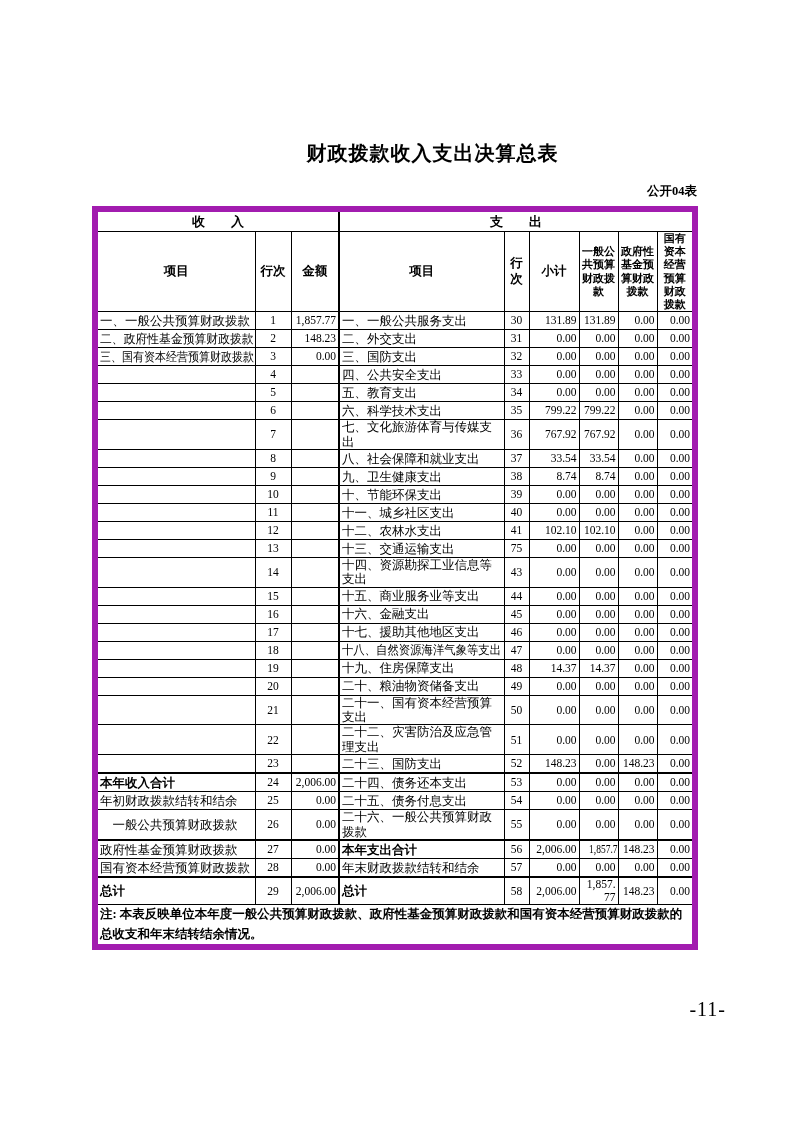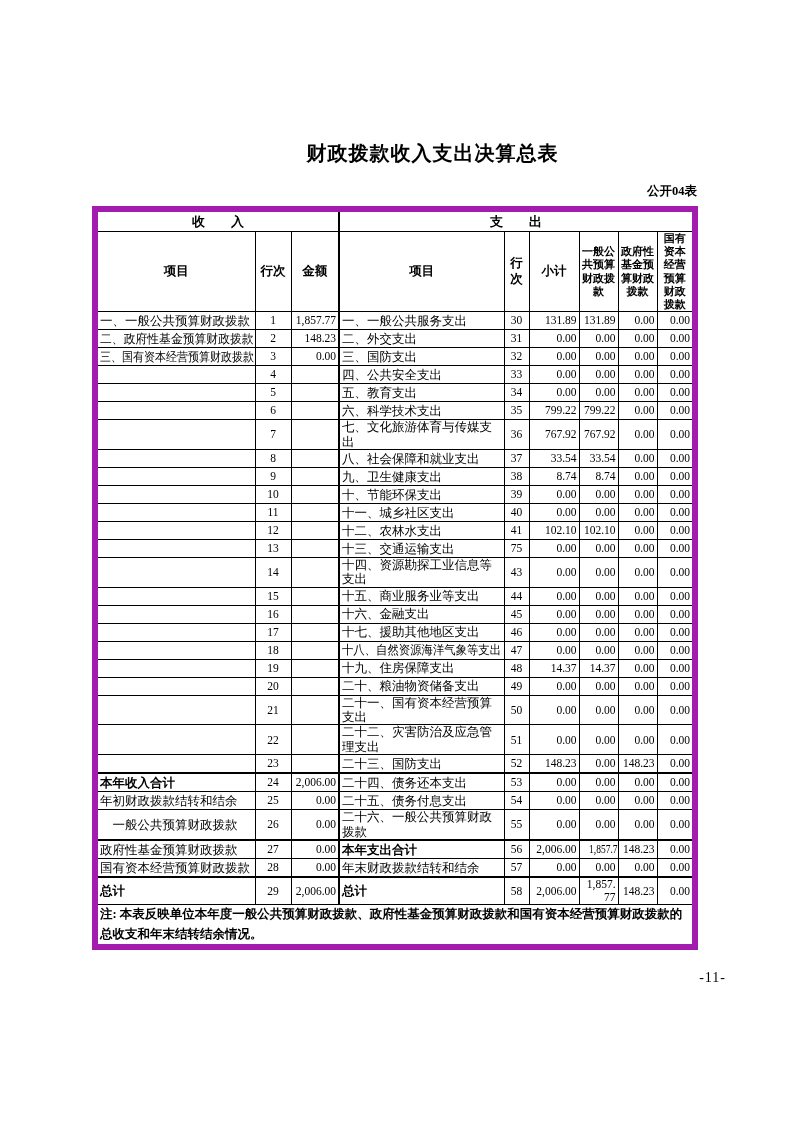--- a/index.html
+++ b/index.html
@@ -62,22 +62,22 @@
     font-size:12.5px;font-weight:bold;line-height:1.55;
     padding:2px 4px;
   }
   .t{display:inline-block;max-width:100%;vertical-align:middle;}
   td.fit{white-space:nowrap;}
   td.fit .t{white-space:nowrap;max-width:none;}
   td.num .t{transform-origin:right center;}
   td.lbl .t{transform-origin:left center;}
   td.ctr .t,td.lanci .t,td.line .t{transform-origin:center center;}
   .pagenum{
-    position:absolute;top:970px;right:103px;
-    font-size:14px;letter-spacing:1px;
+    position:absolute;top:998px;right:103px;
+    font-size:20px;letter-spacing:1px;
   }
 </style>
 </head>
 <body>
 
 <div class="page">
 
   <h1 class="title">财政拨款收入支出决算总表</h1>
 
   <div class="code-line">公开04表</div>

